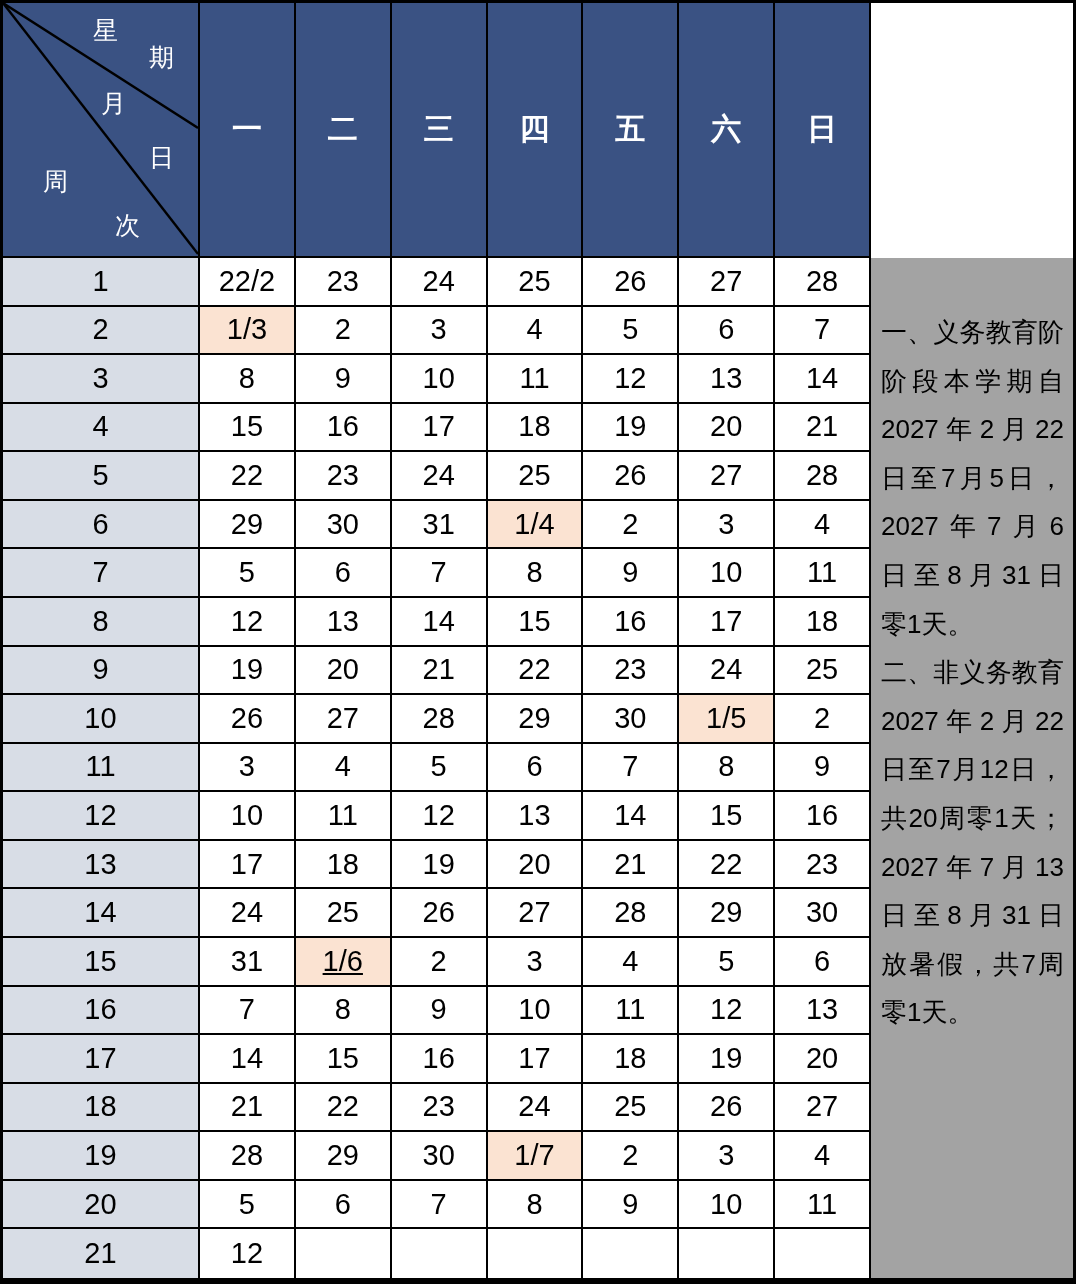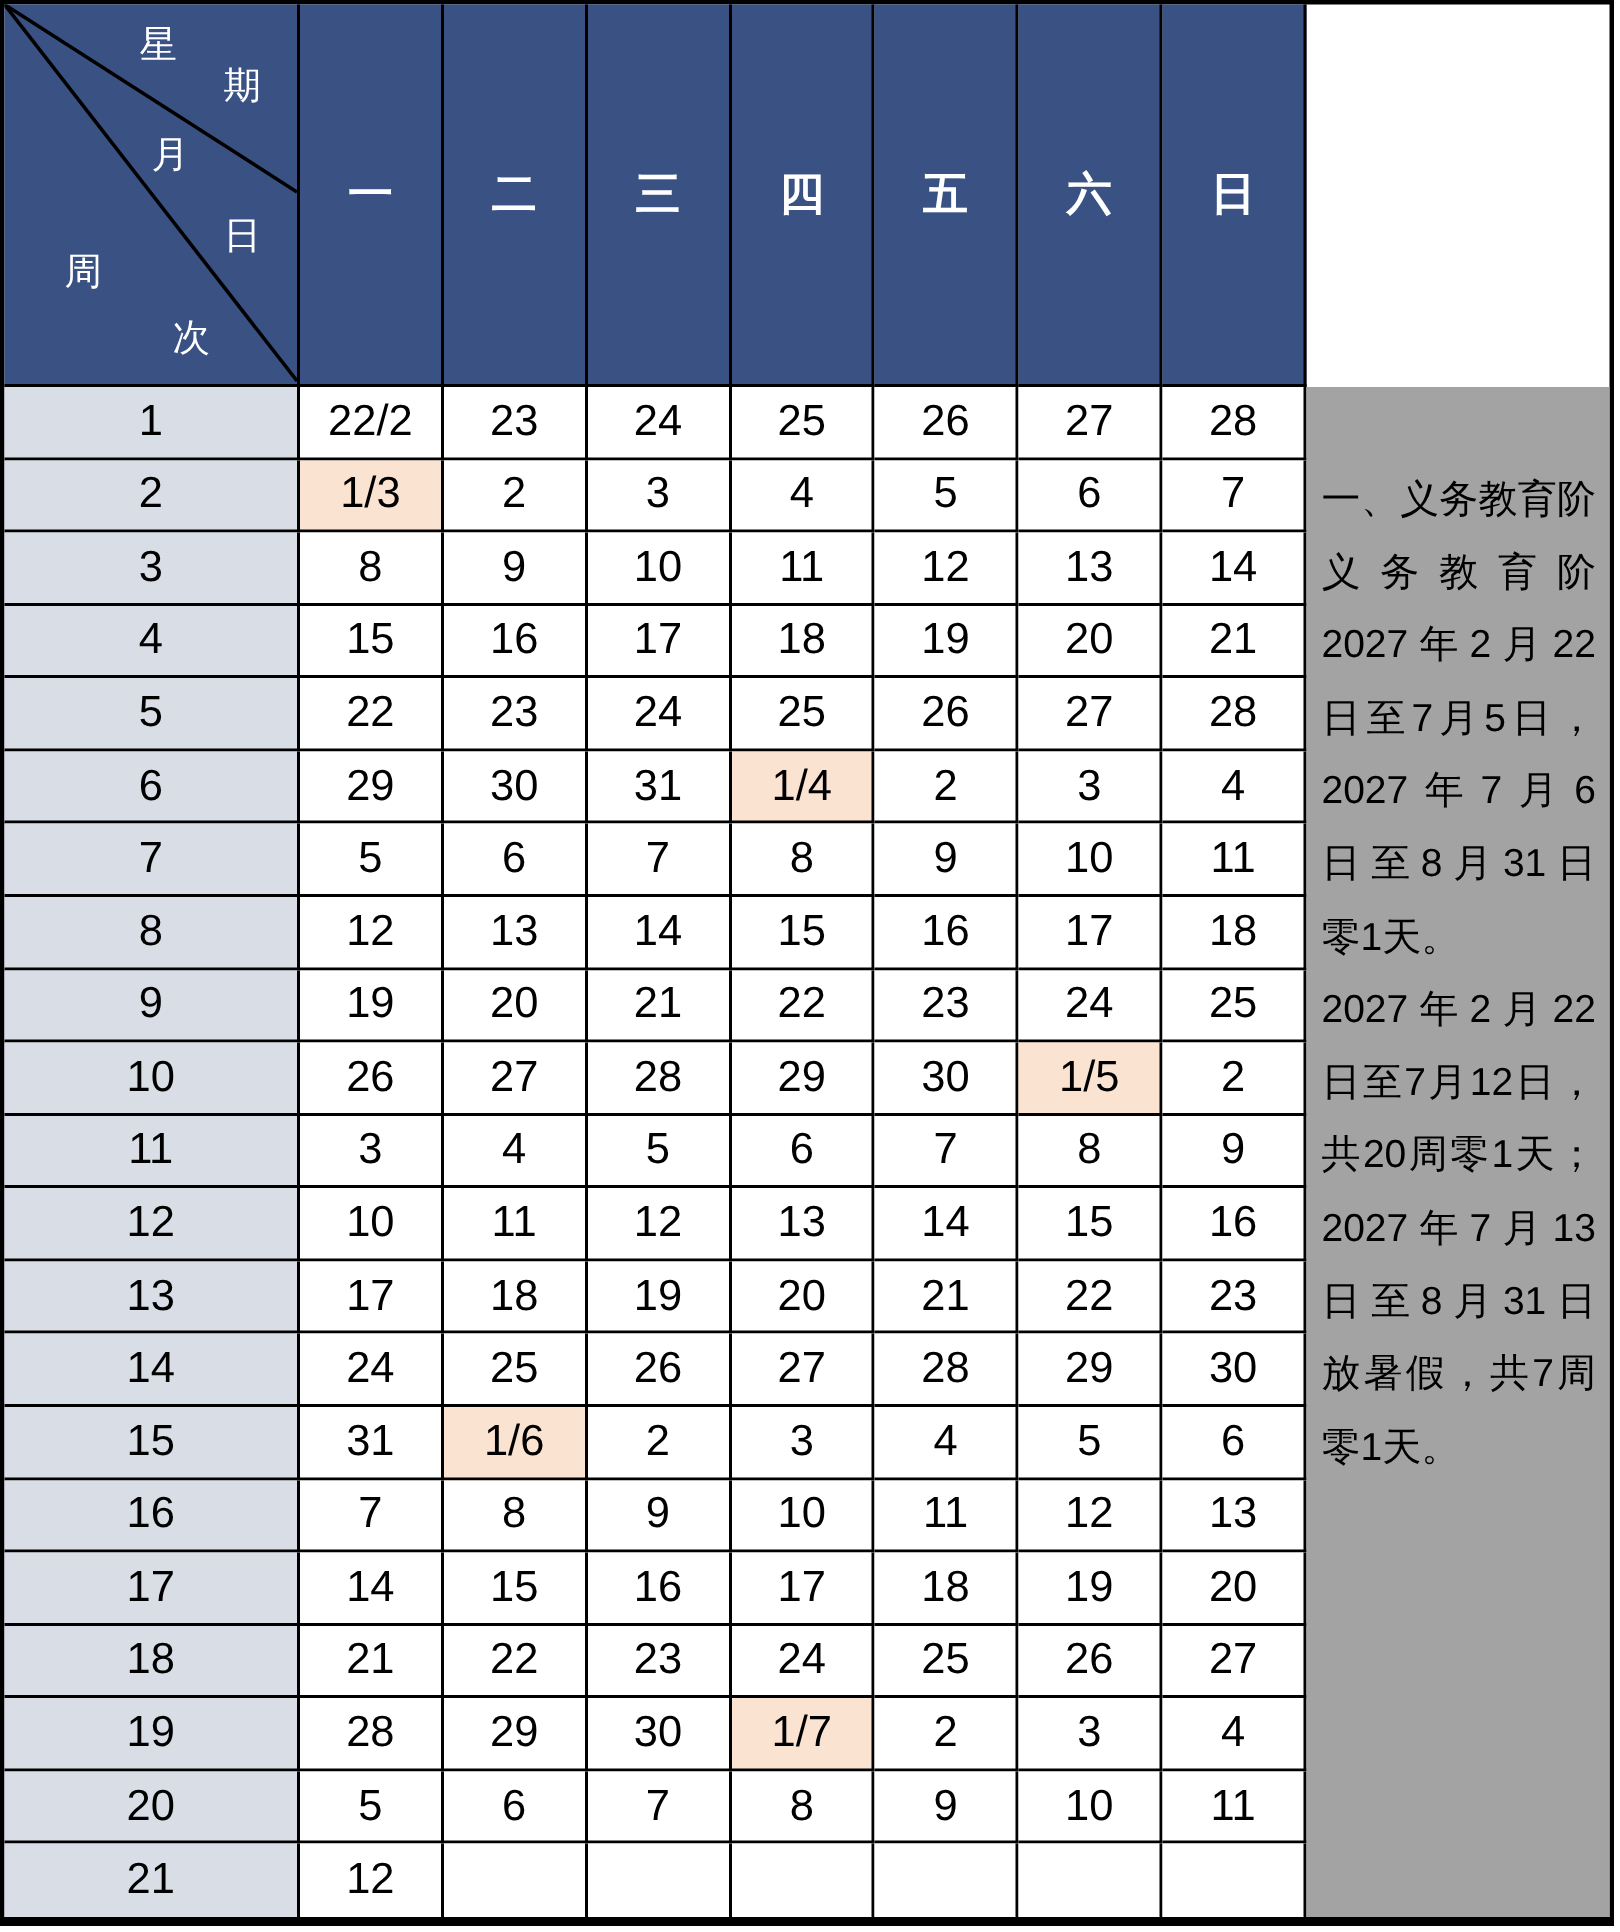--- a/index.html
+++ b/index.html
@@ -186,21 +186,21 @@
     <div class="cell wkcell" style="grid-area: 15 / 1;">14</div>
     <div class="cell" style="grid-area: 15 / 2;">24</div>
     <div class="cell" style="grid-area: 15 / 3;">25</div>
     <div class="cell" style="grid-area: 15 / 4;">26</div>
     <div class="cell" style="grid-area: 15 / 5;">27</div>
     <div class="cell" style="grid-area: 15 / 6;">28</div>
     <div class="cell" style="grid-area: 15 / 7;">29</div>
     <div class="cell" style="grid-area: 15 / 8;">30</div>
     <div class="cell wkcell" style="grid-area: 16 / 1;">15</div>
     <div class="cell" style="grid-area: 16 / 2;">31</div>
-    <div class="cell hlcell" style="grid-area: 16 / 3;">1/6</div>
+    <div class="cell hlcell" style="grid-area: 16 / 3; text-decoration: underline;">1/6</div>
     <div class="cell" style="grid-area: 16 / 4;">2</div>
     <div class="cell" style="grid-area: 16 / 5;">3</div>
     <div class="cell" style="grid-area: 16 / 6;">4</div>
     <div class="cell" style="grid-area: 16 / 7;">5</div>
     <div class="cell" style="grid-area: 16 / 8;">6</div>
     <div class="cell wkcell" style="grid-area: 17 / 1;">16</div>
     <div class="cell" style="grid-area: 17 / 2;">7</div>
     <div class="cell" style="grid-area: 17 / 3;">8</div>
     <div class="cell" style="grid-area: 17 / 4;">9</div>
     <div class="cell" style="grid-area: 17 / 5;">10</div>
@@ -242,26 +242,27 @@
     <div class="cell wkcell bb0" style="grid-area: 22 / 1;">21</div>
     <div class="cell bb0" style="grid-area: 22 / 2;">12</div>
     <div class="cell bb0" style="grid-area: 22 / 3;"></div>
     <div class="cell bb0" style="grid-area: 22 / 4;"></div>
     <div class="cell bb0" style="grid-area: 22 / 5;"></div>
     <div class="cell bb0" style="grid-area: 22 / 6;"></div>
     <div class="cell bb0" style="grid-area: 22 / 7;"></div>
     <div class="cell bb0" style="grid-area: 22 / 8;"></div>
     <div class="notes" id="notes">
       <div class="nline">一、义务教育阶</div>
-      <div class="nline">义务教育阶</div>
+      <div class="nline">阶段本学期自</div>
       <div class="nline">2027年2月22</div>
       <div class="nline">日至7月5日，</div>
       <div class="nline">2027年7月6</div>
       <div class="nline">日至8月31日</div>
       <div class="nline para-end">零1天。</div>
+      <div class="nline">二、非义务教育</div>
       <div class="nline">2027年2月22</div>
       <div class="nline">日至7月12日，</div>
       <div class="nline">共20周零1天；</div>
       <div class="nline">2027年7月13</div>
       <div class="nline">日至8月31日</div>
       <div class="nline">放暑假，共7周</div>
       <div class="nline para-end">零1天。</div>
     </div>
 
 </div>

